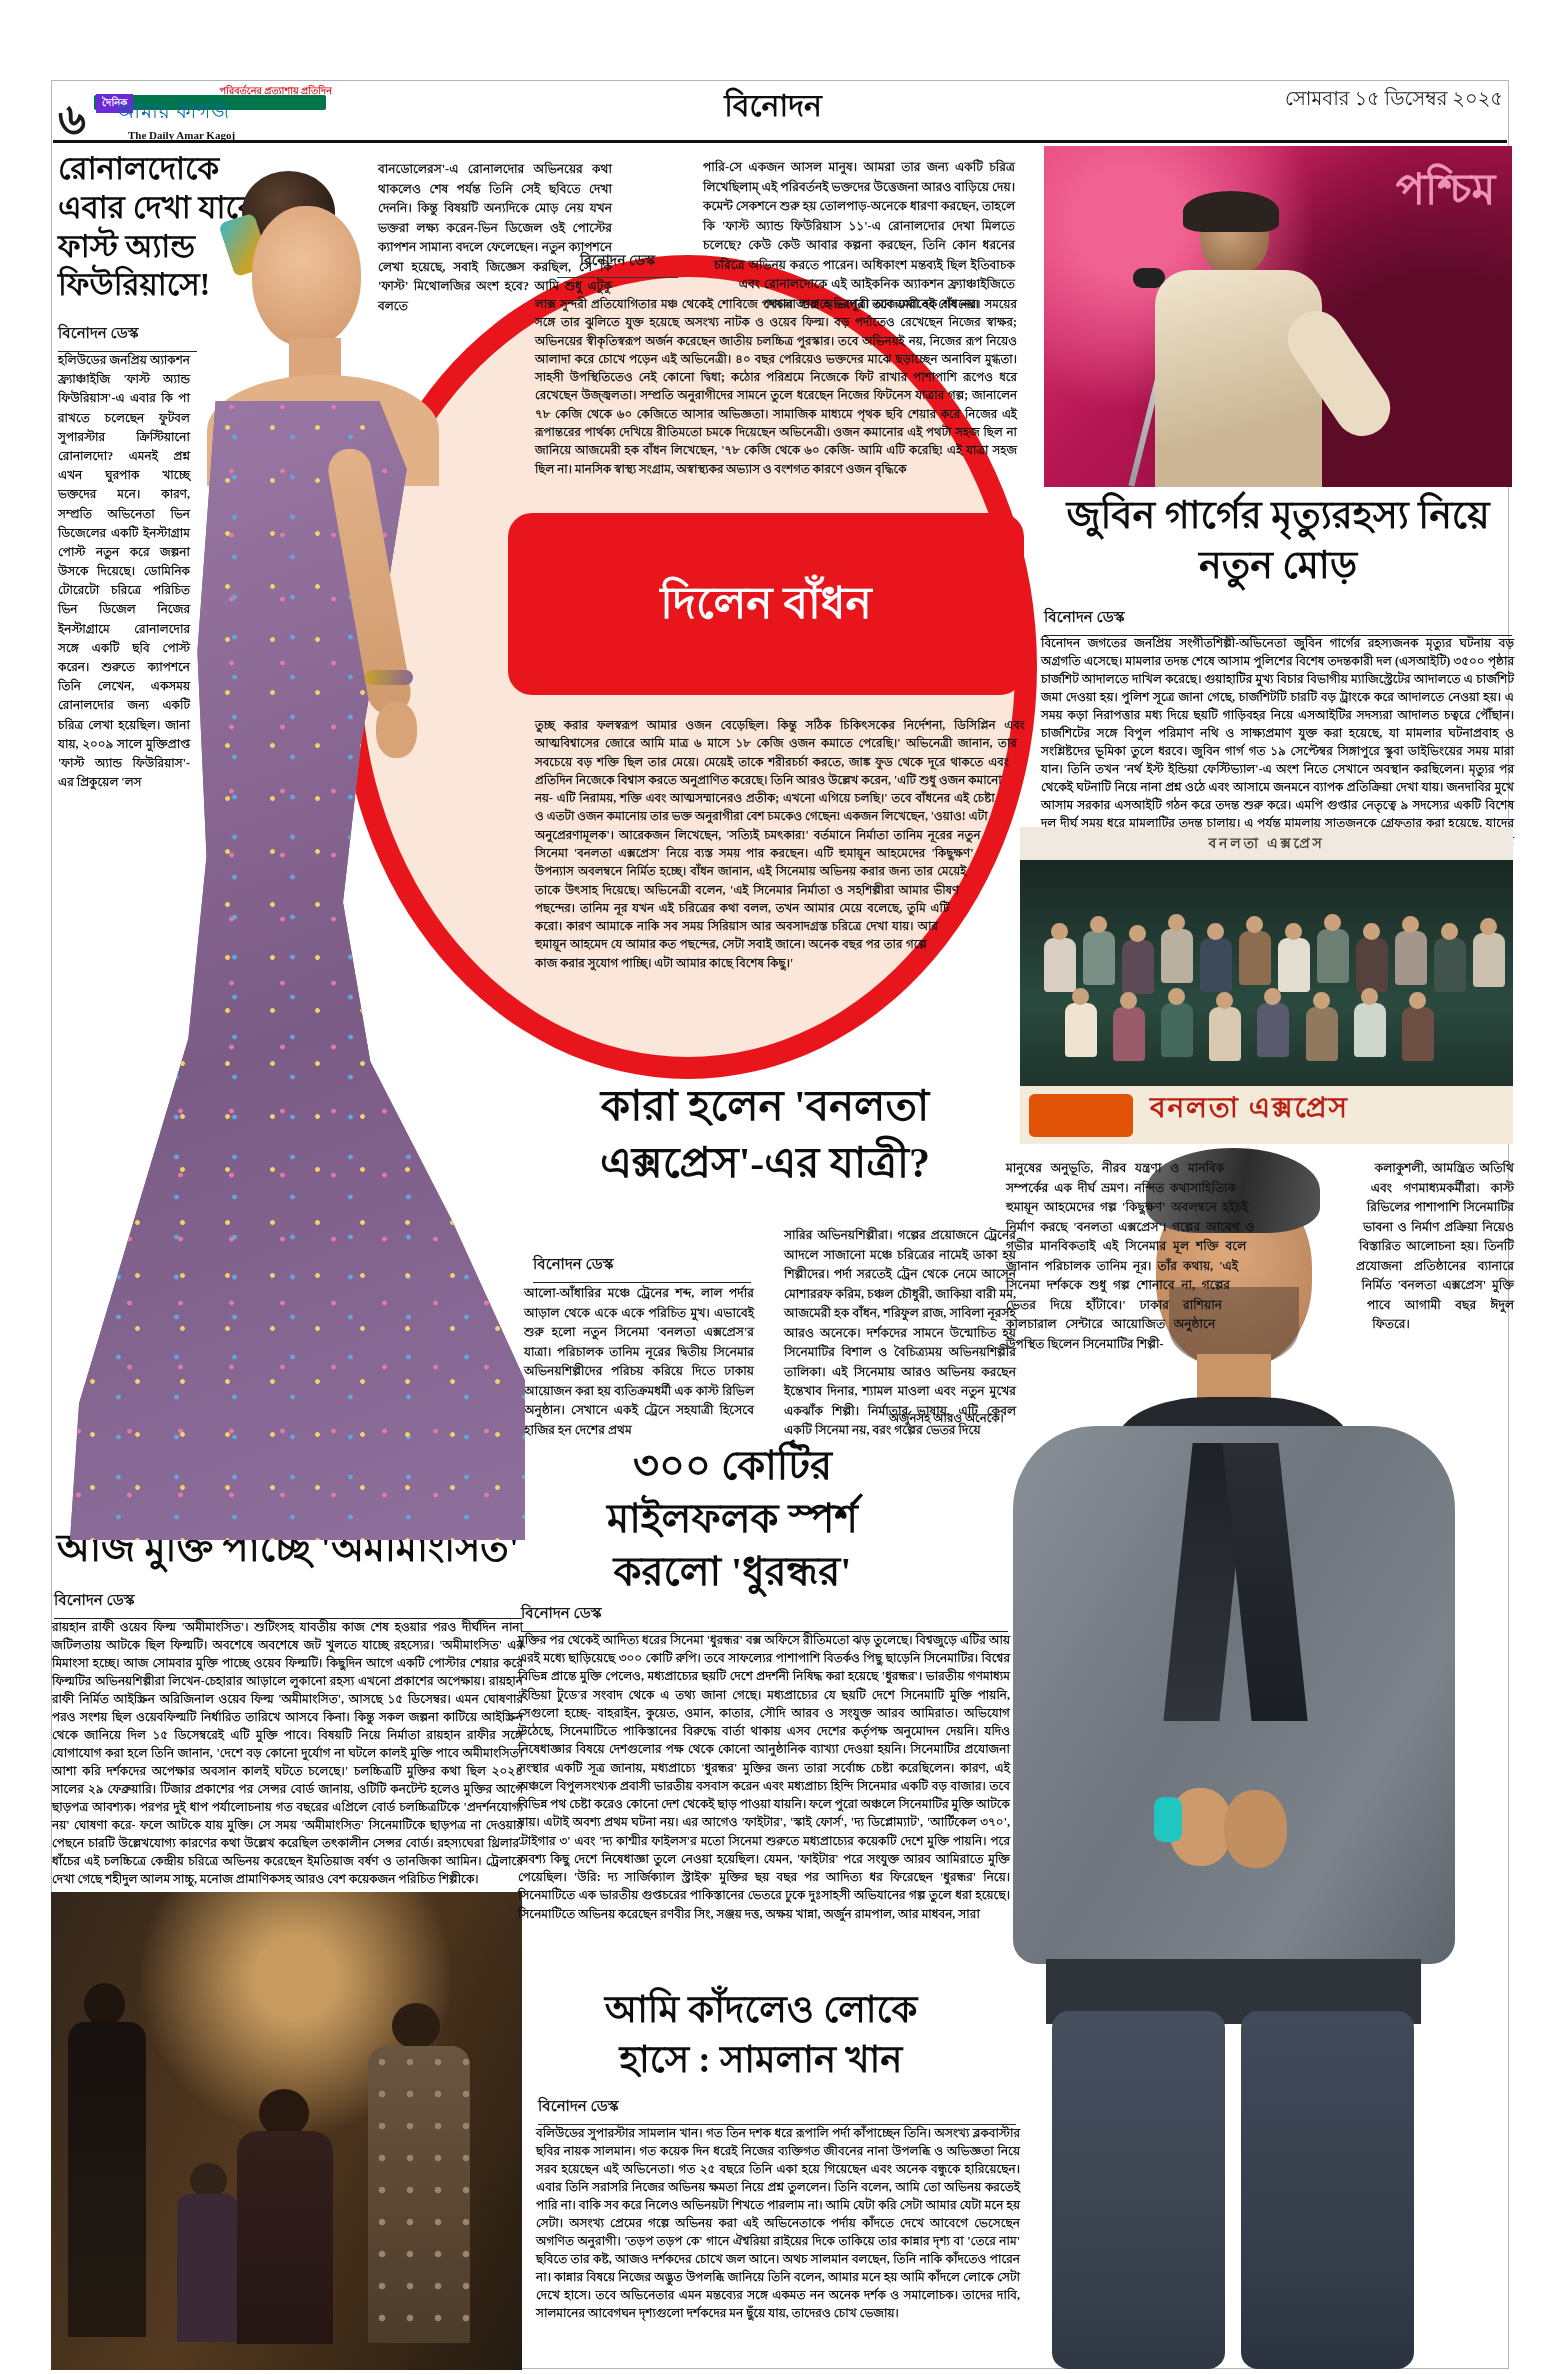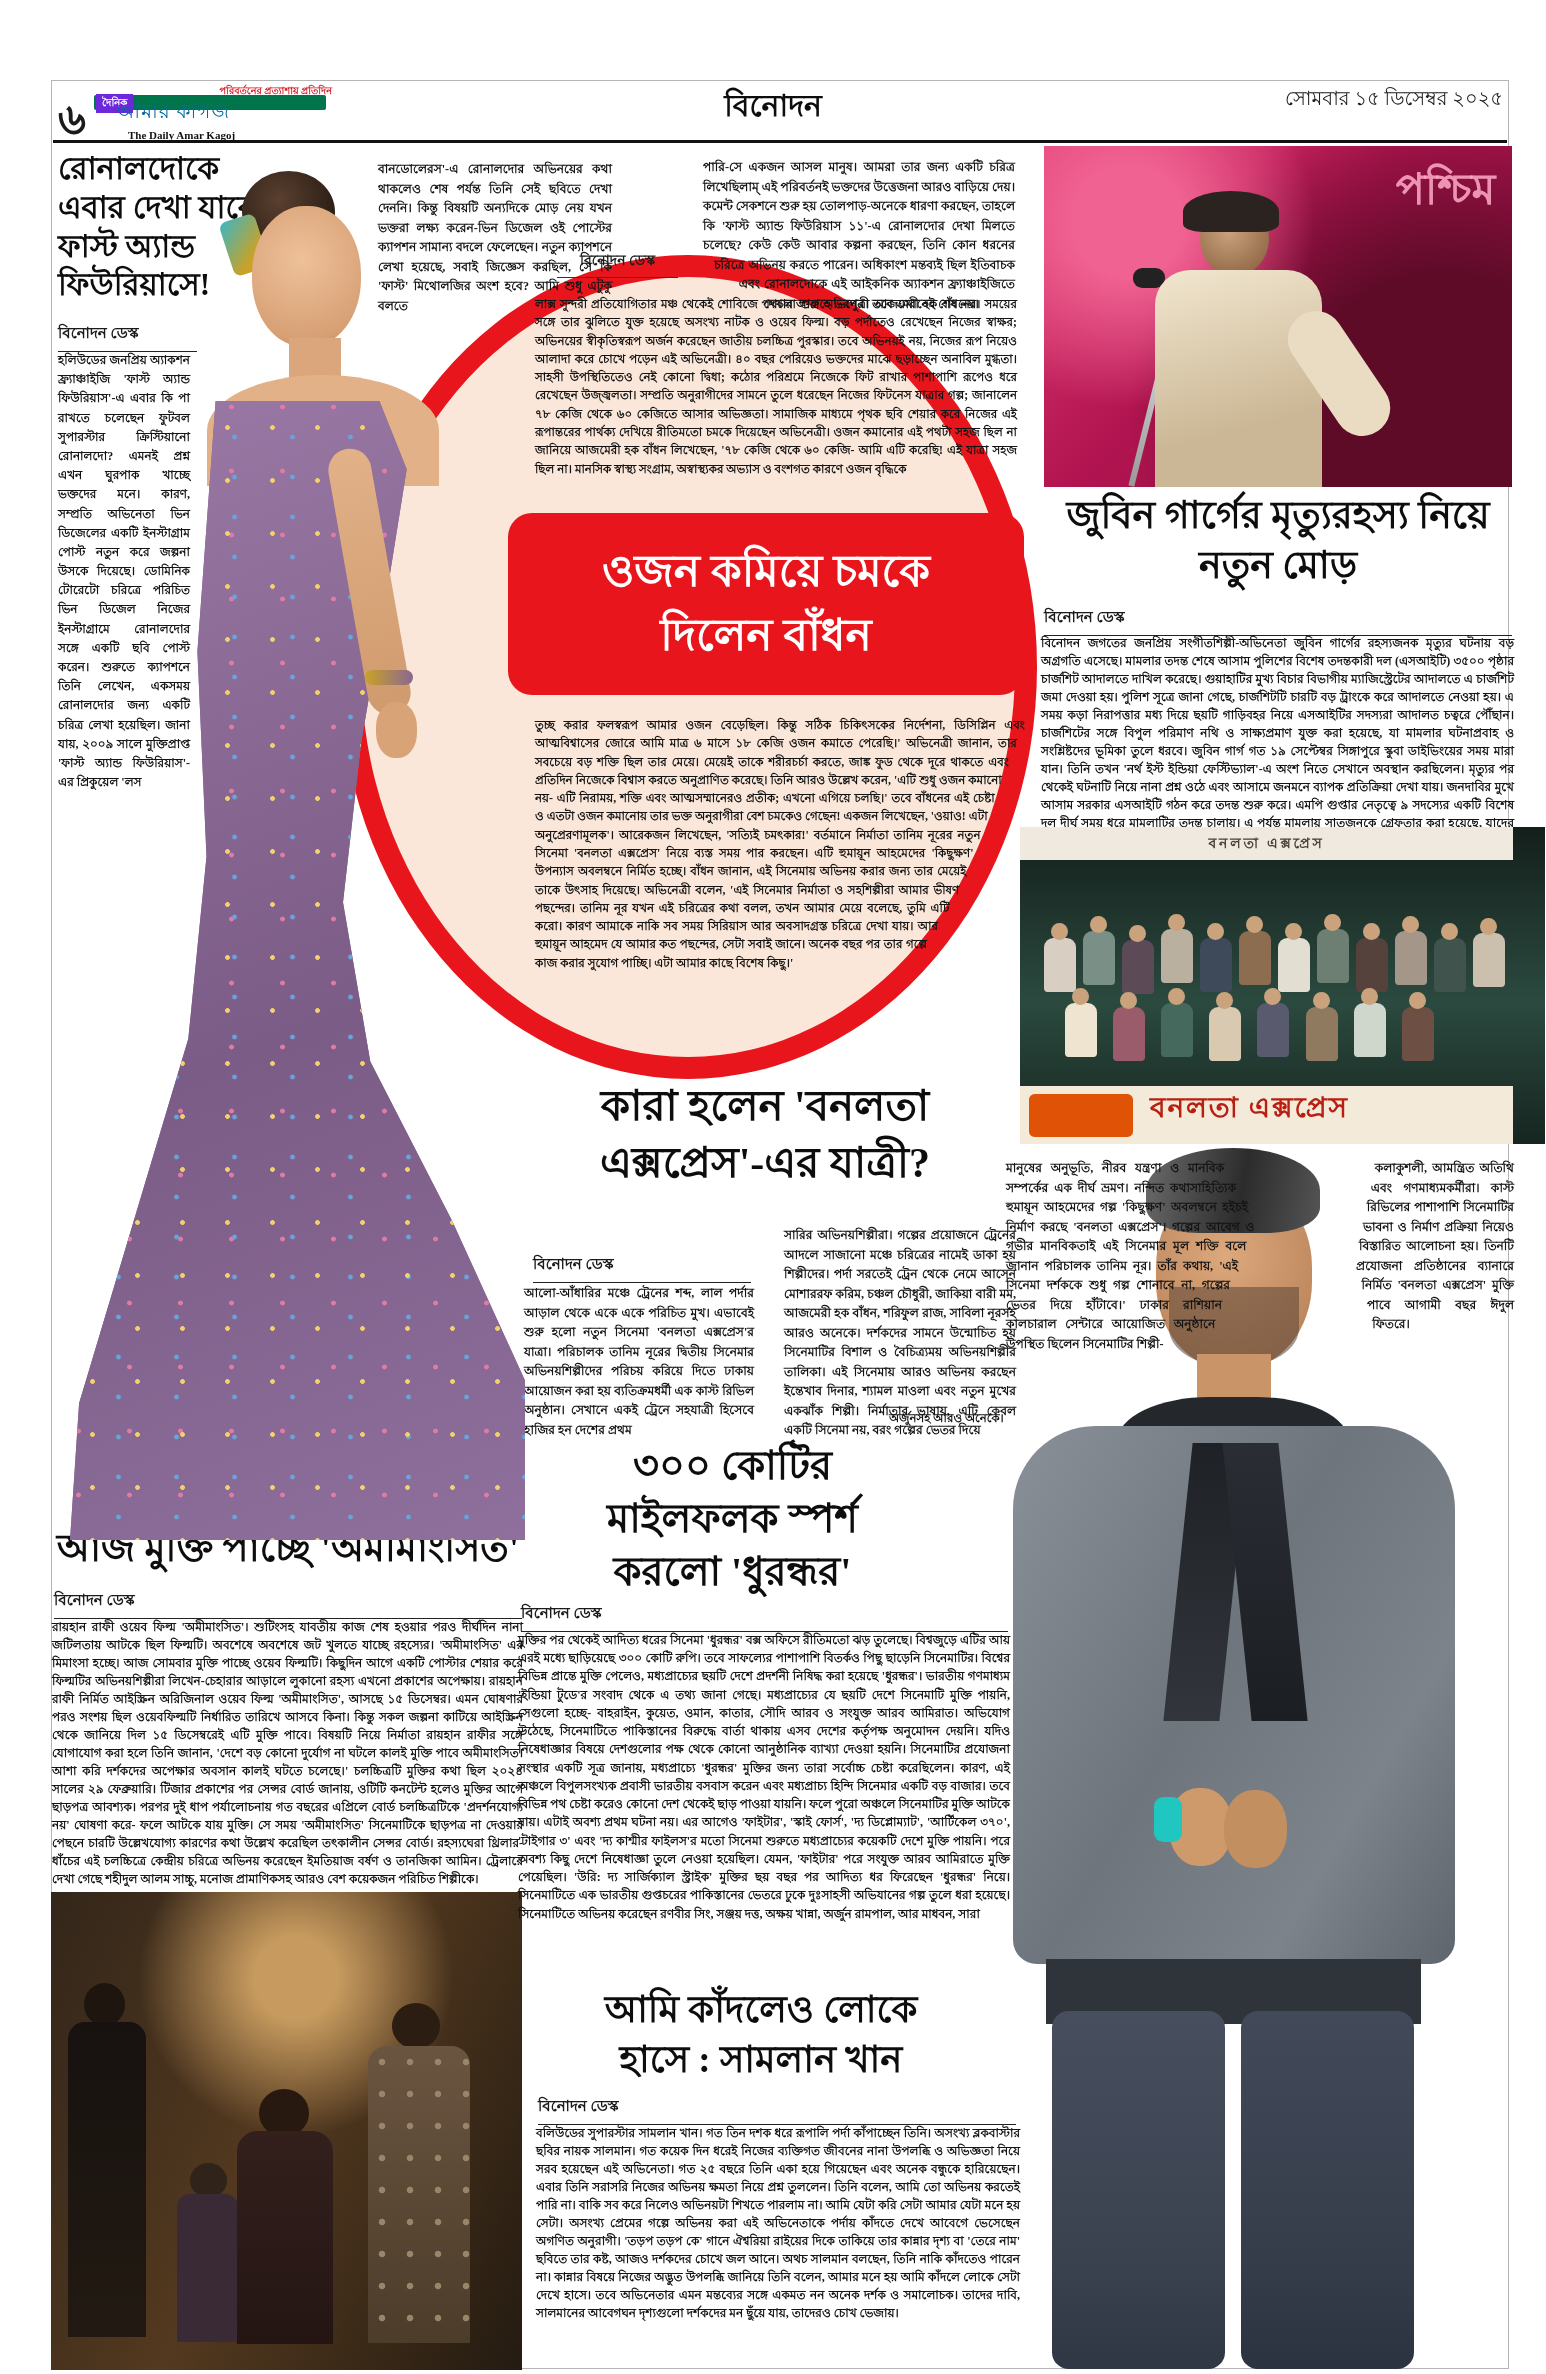--- a/index.html
+++ b/index.html
@@ -27,21 +27,21 @@
   .band div{color:#fff;font-size:44px;font-weight:bold;text-align:center;line-height:1.45;}
   .wrapL{float:left;width:139px;height:241px;shape-outside:polygon(0 45%, 55% 70%, 100% 100%, 0 100%);}
   .wrapR{float:right;width:190px;height:343px;shape-outside:polygon(100% 0, 100% 100%, 10% 100%, 60% 55%, 88% 15%);}
   .wrapHeadR{float:right;width:186px;height:306px;shape-outside:polygon(100% 0, 100% 100%, 42% 100%, 58% 55%, 82% 20%, 62% 0);}
   .wrapHeadL{float:left;width:107px;height:334px;shape-outside:polygon(0 0, 38% 0, 18% 32%, 44% 62%, 14% 100%, 0 100%);}
   
   .photo{position:absolute;overflow:hidden;}
   .jubin-bg{background:radial-gradient(circle at 18% 22%, #f06292 0 12%, transparent 40%),
             radial-gradient(circle at 85% 80%, #5e0b28 0 30%, transparent 65%),
             linear-gradient(135deg,#e13b72,#b11450 45%,#8e0f3e);text-align:center;}
-  .bonolota-bg{background:linear-gradient(#141f1b,#2b4a3f 55%,#16251f);padding-left:32px;}
+  .bonolota-bg{background:linear-gradient(#141f1b,#2b4a3f 55%,#16251f);}
   .still-bg{background:radial-gradient(circle at 52% 18%, #c79b5f 0 9%, rgba(0,0,0,0) 34%),
             linear-gradient(115deg,#33261a,#53391f 48%,#241b11);}
   .fig{position:absolute;}
   .person{position:absolute;width:32px;height:54px;border-radius:9.3px 9.3px 3.7px 3.7px;}
   .person:before{content:"";position:absolute;left:7.4px;top:-15px;width:16.7px;height:16.7px;border-radius:50%;background:#caa27c;}
 </style>
 </head>
 <body>
 
 <div class="page">
@@ -66,21 +66,20 @@
   <div class="bodytext" style="position:absolute;left:703px;top:158px;width:312px;height:243px;z-index:4;">
     <div class="wrapL"></div>
     <span>পারি-সে একজন আসল মানুষ। আমরা তার জন্য একটি চরিত্র লিখেছিলাম্ এই পরিবর্তনই ভক্তদের উত্তেজনা আরও বাড়িয়ে দেয়। কমেন্ট সেকশনে শুরু হয় তোলপাড়-অনেকে ধারণা করছেন, তাহলে কি 'ফাস্ট অ্যান্ড ফিউরিয়াস ১১'-এ রোনালদোর দেখা মিলতে চলেছে? কেউ কেউ আবার কল্পনা করছেন, তিনি কোন ধরনের চরিত্রে অভিনয় করতে পারেন। অধিকাংশ মন্তব্যই ছিল ইতিবাচক এবং রোনালদোকে এই আইকনিক অ্যাকশন ফ্র্যাঞ্চাইজিতে দেখার আগ্রহে ভরপুর। তবে এখানেই শেষ নয়।</span>
   </div>
 
   <div class="circle"></div>
   <div style="position:absolute;left:557px;top:249px;width:121px;z-index:2;font-size:14px;font-weight:bold;
               text-align:center;border-bottom:1.4px solid #333;padding-bottom:3.7px;">বিনোদন ডেস্ক</div>
   <div class="bodytext" style="position:absolute;left:535px;top:295px;width:482px;height:215px;z-index:2;font-size:11.8px;line-height:1.55;">লাক্স সুন্দরী প্রতিযোগিতার মঞ্চ থেকেই শোবিজে পথচলা শুরু অভিনেত্রী আজমেরী হক বাঁধনের। সময়ের সঙ্গে তার ঝুলিতে যুক্ত হয়েছে অসংখ্য নাটক ও ওয়েব ফিল্ম। বড় পর্দাতেও রেখেছেন নিজের স্বাক্ষর; অভিনয়ের স্বীকৃতিস্বরূপ অর্জন করেছেন জাতীয় চলচ্চিত্র পুরস্কার। তবে অভিনয়ই নয়, নিজের রূপ নিয়েও আলাদা করে চোখে পড়েন এই অভিনেত্রী। ৪০ বছর পেরিয়েও ভক্তদের মাঝে ছড়াচ্ছেন অনাবিল মুগ্ধতা। সাহসী উপস্থিতিতেও নেই কোনো দ্বিধা; কঠোর পরিশ্রমে নিজেকে ফিট রাখার পাশাপাশি রূপেও ধরে রেখেছেন উজ্জ্বলতা। সম্প্রতি অনুরাগীদের সামনে তুলে ধরেছেন নিজের ফিটনেস যাত্রার গল্প; জানালেন ৭৮ কেজি থেকে ৬০ কেজিতে আসার অভিজ্ঞতা। সামাজিক মাধ্যমে পৃথক ছবি শেয়ার করে নিজের এই রূপান্তরের পার্থক্য দেখিয়ে রীতিমতো চমকে দিয়েছেন অভিনেত্রী। ওজন কমানোর এই পথটা সহজ ছিল না জানিয়ে আজমেরী হক বাঁধন লিখেছেন, '৭৮ কেজি থেকে ৬০ কেজি- আমি এটি করেছি! এই যাত্রা সহজ ছিল না। মানসিক স্বাস্থ্য সংগ্রাম, অস্বাস্থ্যকর অভ্যাস ও বংশগত কারণে ওজন বৃদ্ধিকে</div>
   <div class="band">
-    <div>ওজন কমিয়ে চমকে</div>
     <div>দিলেন বাঁধন</div>
   </div>
   <div class="bodytext" style="position:absolute;left:535px;top:716px;width:498px;height:351px;z-index:2;font-size:11.8px;line-height:1.55;">
     <div class="wrapR"></div>
     <span>তুচ্ছ করার ফলস্বরূপ আমার ওজন বেড়েছিল। কিন্তু সঠিক চিকিৎসকের নির্দেশনা, ডিসিপ্লিন এবং আত্মবিশ্বাসের জোরে আমি মাত্র ৬ মাসে ১৮ কেজি ওজন কমাতে পেরেছি।' অভিনেত্রী জানান, তার সবচেয়ে বড় শক্তি ছিল তার মেয়ে। মেয়েই তাকে শরীরচর্চা করতে, জাঙ্ক ফুড থেকে দূরে থাকতে এবং প্রতিদিন নিজেকে বিশ্বাস করতে অনুপ্রাণিত করেছে। তিনি আরও উল্লেখ করেন, 'এটি শুধু ওজন কমানো নয়- এটি নিরাময়, শক্তি এবং আত্মসম্মানেরও প্রতীক; এখনো এগিয়ে চলছি।' তবে বাঁধনের এই চেষ্টা ও এতটা ওজন কমানোয় তার ভক্ত অনুরাগীরা বেশ চমকেও গেছেন! একজন লিখেছেন, 'ওয়াও! এটা অনুপ্রেরণামূলক'। আরেকজন লিখেছেন, 'সত্যিই চমৎকার!' বর্তমানে নির্মাতা তানিম নূরের নতুন সিনেমা 'বনলতা এক্সপ্রেস' নিয়ে ব্যস্ত সময় পার করছেন। এটি হুমায়ূন আহমেদের 'কিছুক্ষণ' উপন্যাস অবলম্বনে নির্মিত হচ্ছে। বাঁধন জানান, এই সিনেমায় অভিনয় করার জন্য তার মেয়েই তাকে উৎসাহ দিয়েছে। অভিনেত্রী বলেন, 'এই সিনেমার নির্মাতা ও সহশিল্পীরা আমার ভীষণ পছন্দের। তানিম নূর যখন এই চরিত্রের কথা বলল, তখন আমার মেয়ে বলেছে, তুমি এটি করো। কারণ আমাকে নাকি সব সময় সিরিয়াস আর অবসাদগ্রস্ত চরিত্রে দেখা যায়। আর হুমায়ূন আহমেদ যে আমার কত পছন্দের, সেটা সবাই জানে। অনেক বছর পর তার গল্পে কাজ করার সুযোগ পাচ্ছি। এটা আমার কাছে বিশেষ কিছু।'</span>
   </div>
 
   <div class="photo" style="left:70px;top:169px;width:455px;height:1371px;z-index:2;">
     <div class="fig" style="left:172px;top:1.9px;width:93px;height:82px;border-radius:50%;background:radial-gradient(circle at 40% 35%,#5a4030,#2e2016 70%);"></div>
     <div class="fig" style="left:156px;top:48px;width:37px;height:56px;border-radius:7.4px;background:linear-gradient(140deg,#3bb6c4,#c9a227 70%);transform:rotate(-18deg);"></div>

